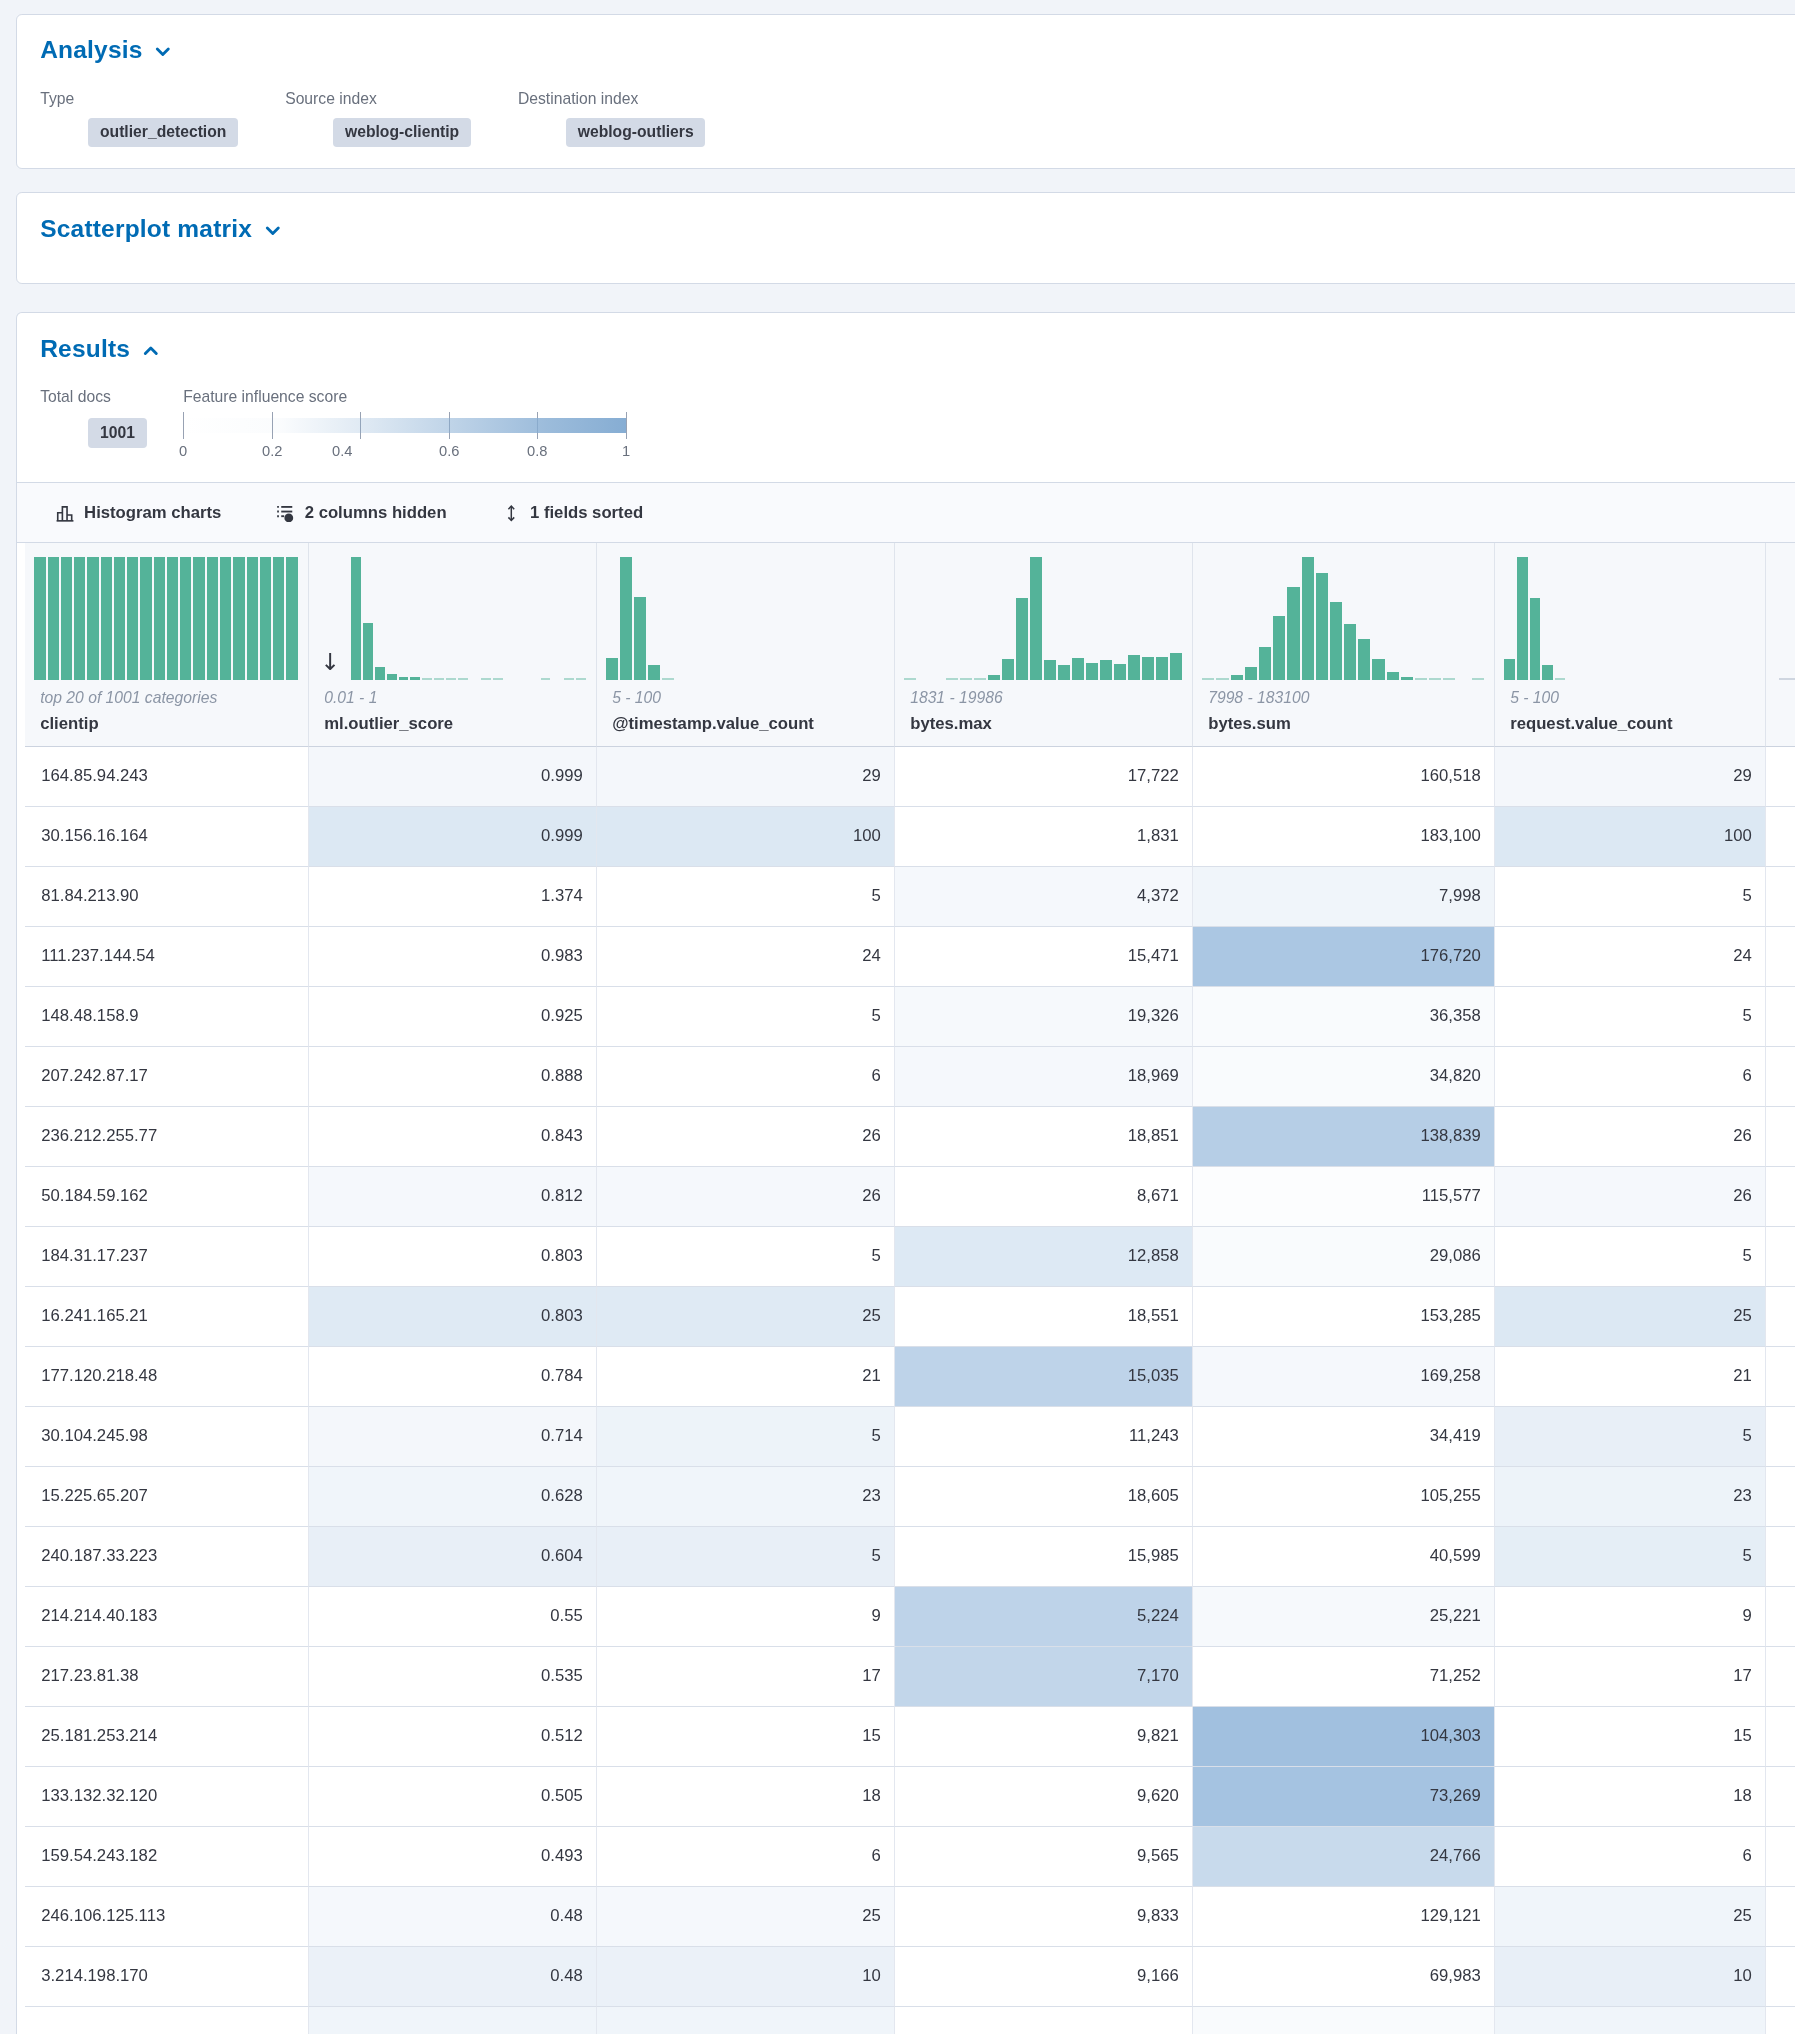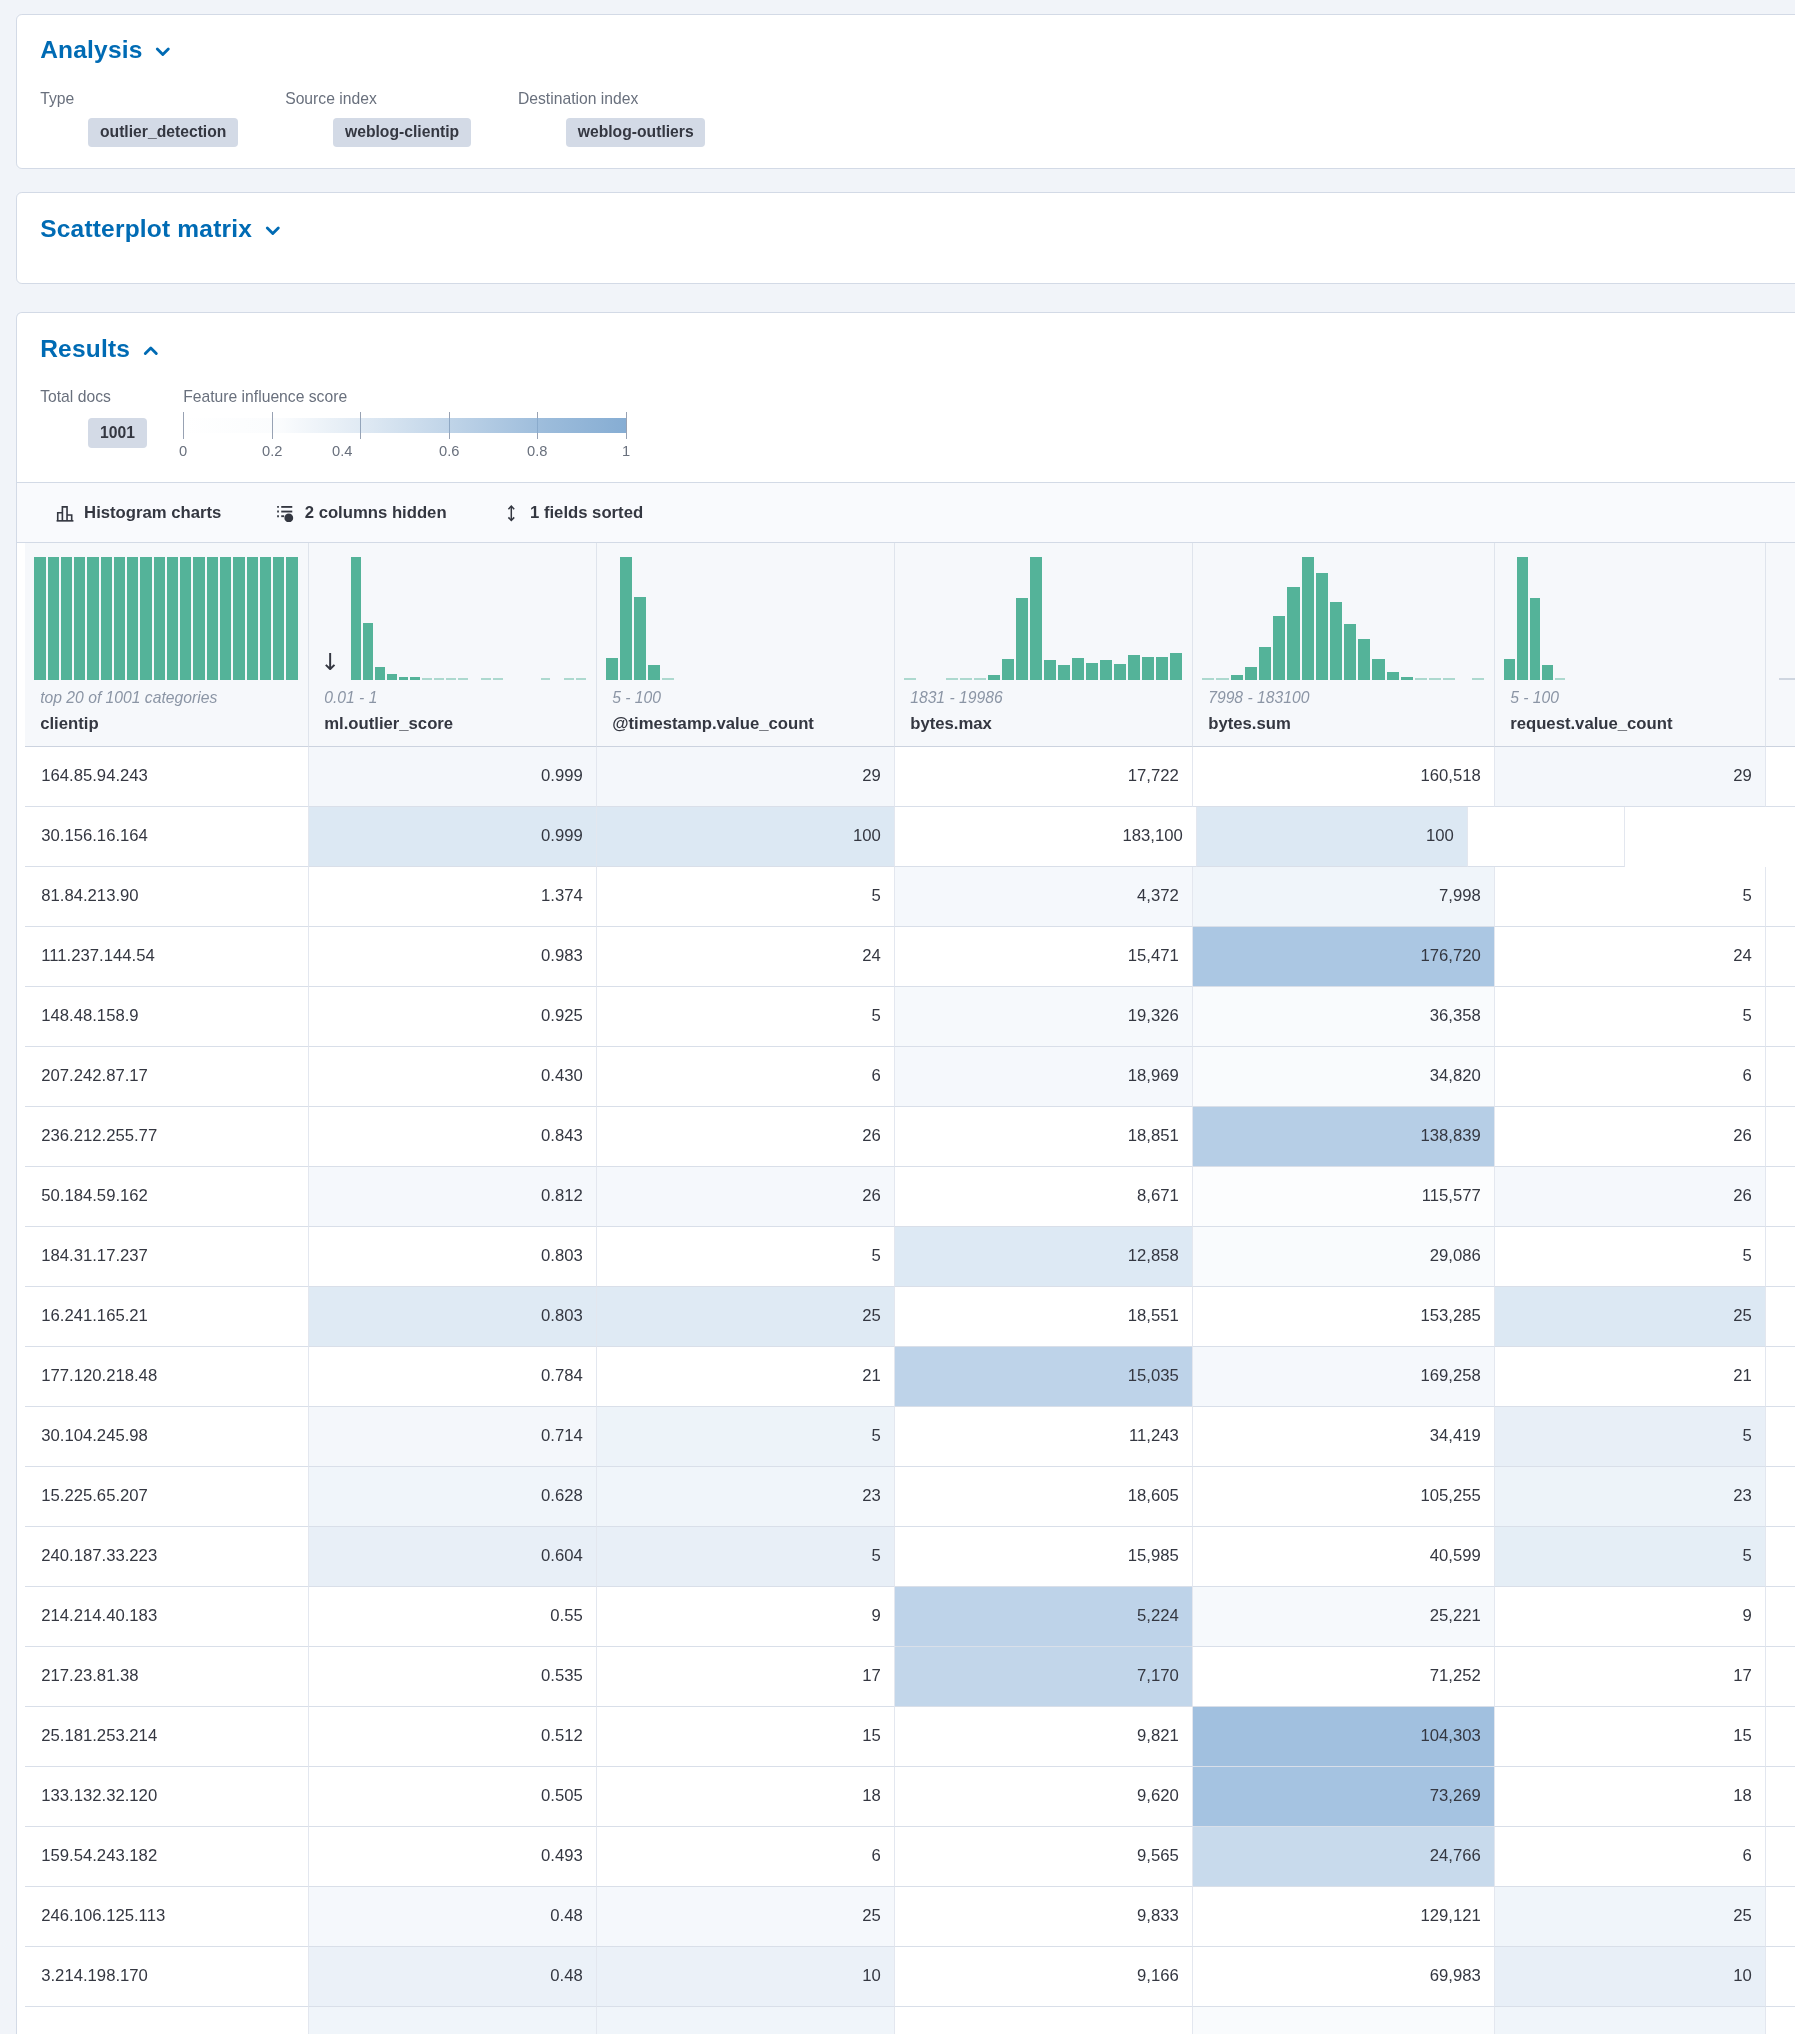--- a/index.html
+++ b/index.html
@@ -377,20 +377,21 @@
             <div class="cell num" style="width: 298px; background: rgba(110, 158, 206, 0.08);">29</div>
             <div class="cell num" style="width: 298px;">17,722</div>
             <div class="cell num" style="width: 302px;">160,518</div>
             <div class="cell num" style="width: 271px; background: rgba(110, 158, 206, 0.08);">29</div>
             <div class="cell num" style="width: 157px;"></div>
           </div>
           <div class="grid-row">
             <div class="cell txt" style="width: 284px;">30.156.16.164</div>
             <div class="cell num" style="width: 288px; background: rgba(110, 158, 206, 0.24);">0.999</div>
             <div class="cell num" style="width: 298px; background: rgba(110, 158, 206, 0.24);">100</div>
+            <div class="cell num" style="width: 298px;">1,831</div>
             <div class="cell num" style="width: 302px;">183,100</div>
             <div class="cell num" style="width: 271px; background: rgba(110, 158, 206, 0.24);">100</div>
             <div class="cell num" style="width: 157px;"></div>
           </div>
           <div class="grid-row">
             <div class="cell txt" style="width: 284px;">81.84.213.90</div>
             <div class="cell num" style="width: 288px;">1.374</div>
             <div class="cell num" style="width: 298px;">5</div>
             <div class="cell num" style="width: 298px; background: rgba(110, 158, 206, 0.07);">4,372</div>
             <div class="cell num" style="width: 302px; background: rgba(110, 158, 206, 0.1);">7,998</div>
@@ -410,21 +411,21 @@
             <div class="cell txt" style="width: 284px;">148.48.158.9</div>
             <div class="cell num" style="width: 288px;">0.925</div>
             <div class="cell num" style="width: 298px;">5</div>
             <div class="cell num" style="width: 298px; background: rgba(110, 158, 206, 0.06);">19,326</div>
             <div class="cell num" style="width: 302px; background: rgba(110, 158, 206, 0.04);">36,358</div>
             <div class="cell num" style="width: 271px;">5</div>
             <div class="cell num" style="width: 157px;"></div>
           </div>
           <div class="grid-row">
             <div class="cell txt" style="width: 284px;">207.242.87.17</div>
-            <div class="cell num" style="width: 288px;">0.430</div>
+            <div class="cell num" style="width: 288px;">0.888</div>
             <div class="cell num" style="width: 298px;">6</div>
             <div class="cell num" style="width: 298px; background: rgba(110, 158, 206, 0.07);">18,969</div>
             <div class="cell num" style="width: 302px; background: rgba(110, 158, 206, 0.04);">34,820</div>
             <div class="cell num" style="width: 271px;">6</div>
             <div class="cell num" style="width: 157px;"></div>
           </div>
           <div class="grid-row">
             <div class="cell txt" style="width: 284px;">236.212.255.77</div>
             <div class="cell num" style="width: 288px;">0.843</div>
             <div class="cell num" style="width: 298px;">26</div>

